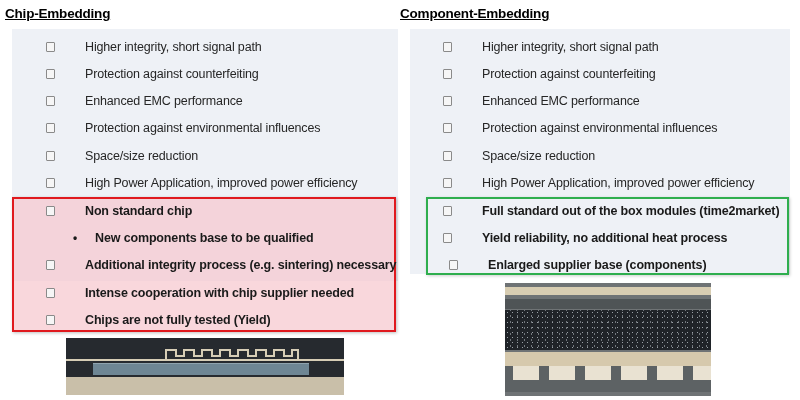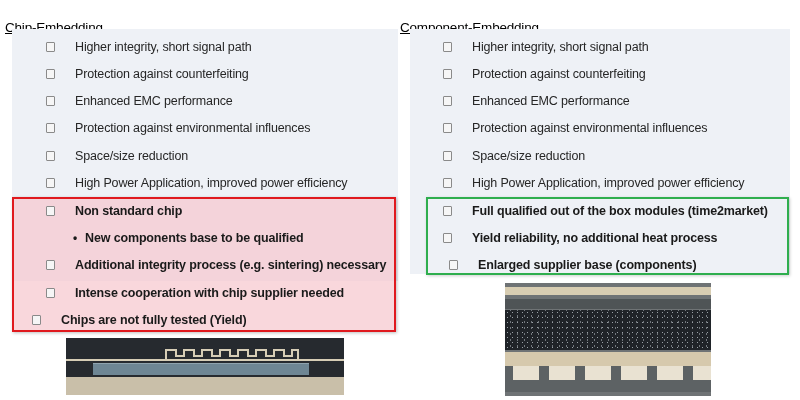--- a/index.html
+++ b/index.html
@@ -1,20 +1,20 @@
 <!DOCTYPE html>
 <html><head>
 <meta charset="utf-8">
 <style>
   html, body { margin:0; padding:0; }
   body { width:800px; height:400px; background:#ffffff; position:relative; overflow:hidden;
          font-family:"Liberation Sans", "DejaVu Sans", sans-serif; color:#262626; }
-  .heading { position:absolute; top:20px; font-size:13.5px; font-weight:normal; text-decoration:underline; color:#000; letter-spacing:-0.2px; }
+  .heading { position:absolute; top:6px; font-size:13.5px; font-weight:bold; text-decoration:underline; color:#000; letter-spacing:-0.2px; }
   .panel { position:absolute; background:#eef1f6; }
-  .item { position:absolute; display:flex; align-items:center; font-size:12.5px; white-space:nowrap; letter-spacing:-0.15px; }
+  .item { position:absolute; display:flex; align-items:center; font-size:12.5px; white-space:nowrap; letter-spacing:-0.15px;gap:10px; }
   .item.bold { font-weight:bold; color:#1a1a1a; }
   .cb { width:7px; height:8px; border:1px solid #8a8a8a; border-radius:1px; background:#f6f6f6; margin-right:20px; flex:0 0 auto; }
   .bullet { font-size:12px; margin-right:8px; }
   .redbox { position:absolute; left:12px; top:197px; width:384px; height:135px; background:rgba(246,200,206,0.72); border:2px solid #e0191e; box-sizing:border-box; box-shadow:1px 1px 3px rgba(0,0,0,0.25); }
   .greenbox { position:absolute; left:426px; top:197px; width:363px; height:78px; border:2px solid #2fae4e; box-sizing:border-box; box-shadow:1px 1px 3px rgba(0,0,0,0.2); }
   .photo { position:absolute; overflow:hidden; }
   
   .chip-photo { left:66px; top:338px; width:278px; height:57px; background:#262a2f; }
   .chip-photo .substrate { position:absolute; left:0; bottom:0; width:100%; height:18px; background:#c9bfa9; }
   .chip-photo .die { position:absolute; left:27px; top:25px; width:216px; height:11px; background:#6e8694; border-top:1px solid #8fa3ae; }
@@ -78,21 +78,21 @@
     <span>New components base to be qualified</span>
   </div>
 <div class="item bold" style="left:46px; top:258px;">
     <span class="cb"></span>
     <span>Additional integrity process (e.g. sintering) necessary</span>
   </div>
 <div class="item bold" style="left:46px; top:286px;">
     <span class="cb"></span>
     <span>Intense cooperation with chip supplier needed</span>
   </div>
-<div class="item bold" style="left:32px; top:313px;">
+<div class="item bold" style="left:46px; top:313px;">
     <span class="cb"></span>
     <span>Chips are not fully tested (Yield)</span>
   </div>
 
 <div class="item" style="left:443px; top:40px;">
     <span class="cb"></span>
     <span>Higher integrity, short signal path</span>
   </div>
 <div class="item" style="left:443px; top:67px;">
     <span class="cb"></span>
@@ -110,21 +110,21 @@
     <span class="cb"></span>
     <span>Space/size reduction</span>
   </div>
 <div class="item" style="left:443px; top:176px;">
     <span class="cb"></span>
     <span>High Power Application, improved power efficiency</span>
   </div>
 
 <div class="item bold" style="left:443px; top:204px;">
     <span class="cb"></span>
-    <span>Full qualified out of the box modules (time2market)</span>
+    <span>Full standard out of the box modules (time2market)</span>
   </div>
 <div class="item bold" style="left:443px; top:231px;">
     <span class="cb"></span>
     <span>Yield reliability, no additional  heat process</span>
   </div>
 <div class="item bold" style="left:443px; top:258px;padding-left:6px;">
     <span class="cb"></span>
     <span>Enlarged supplier base (components)</span>
   </div>
 

